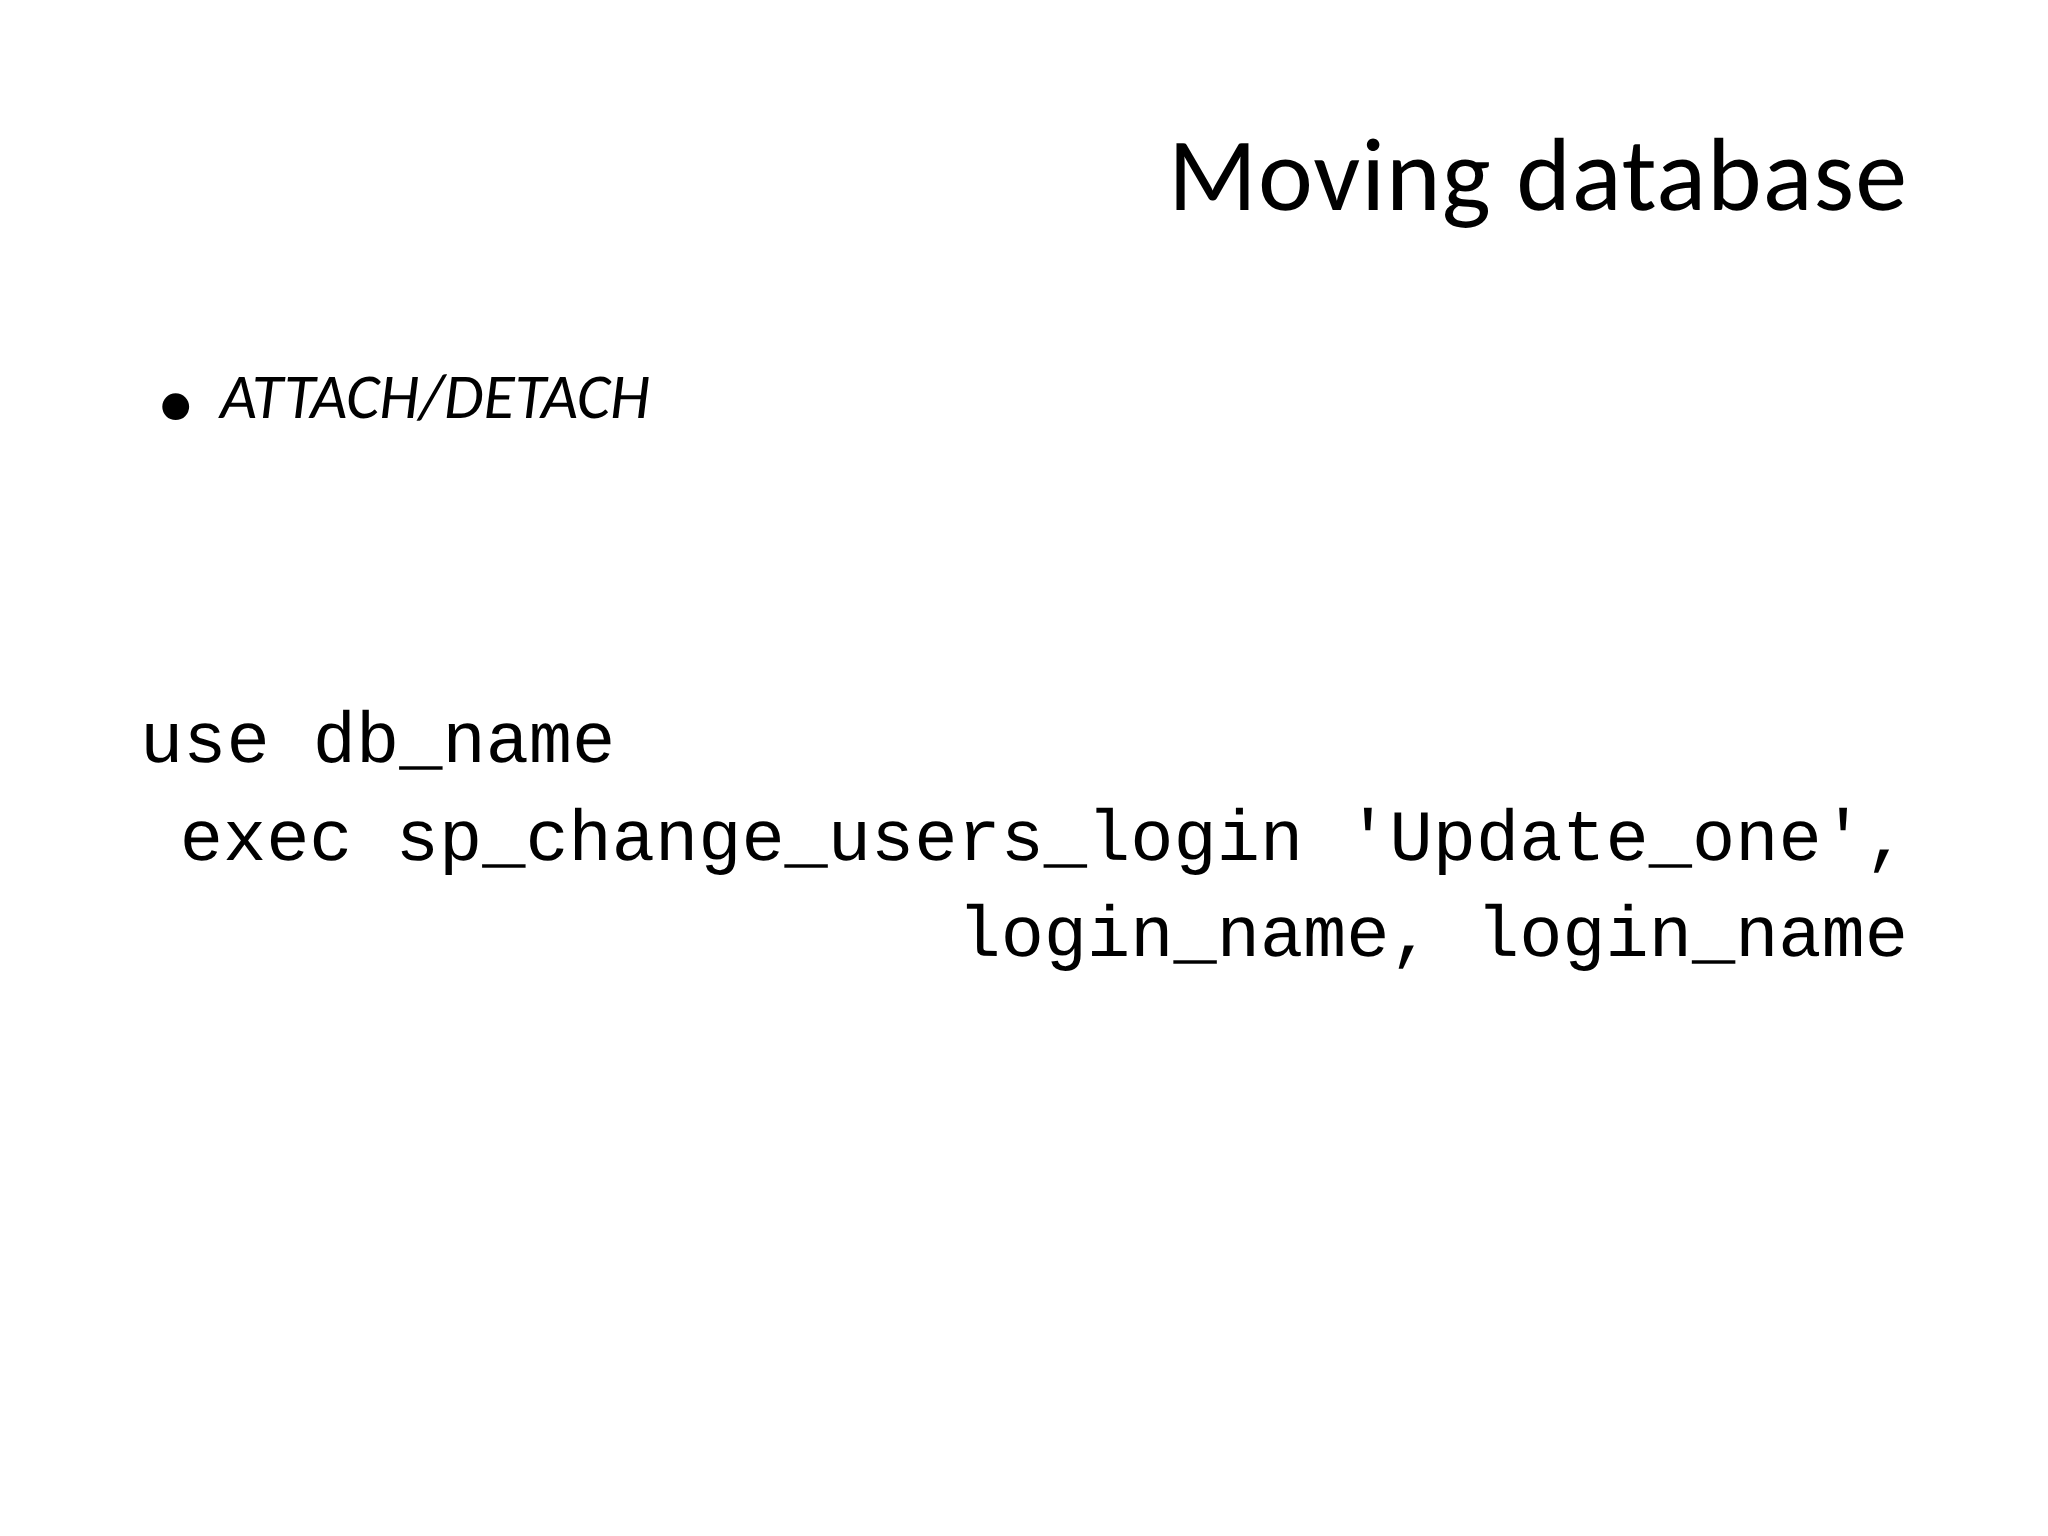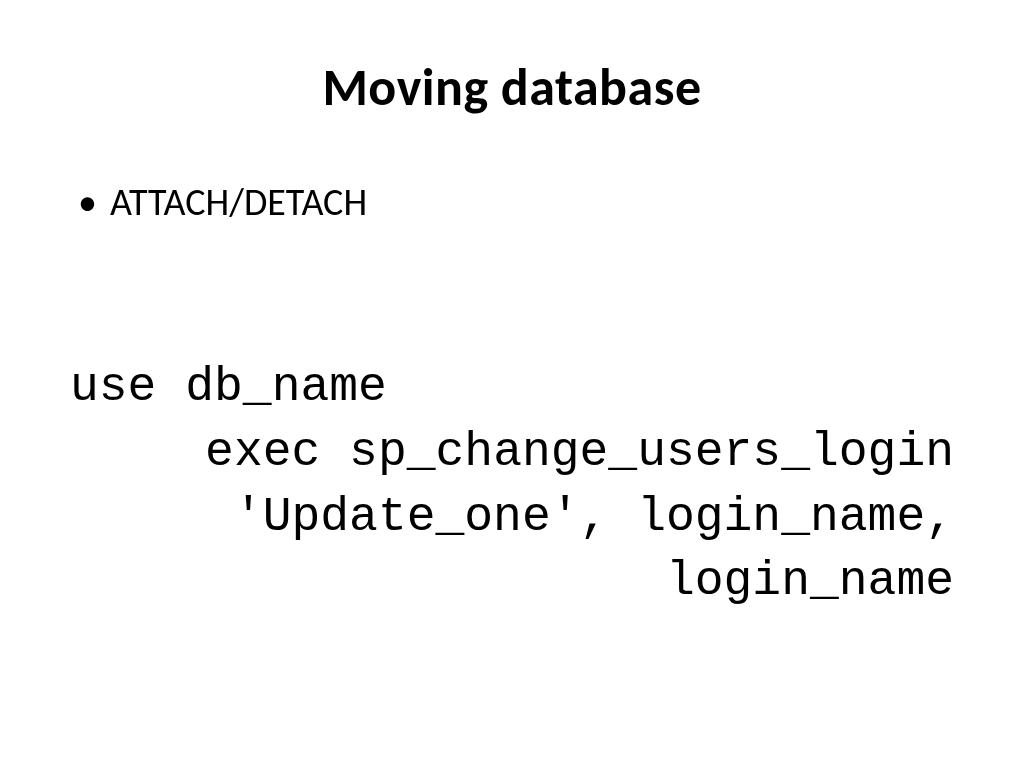--- a/index.html
+++ b/index.html
@@ -15,44 +15,45 @@
       color: #000000;
       overflow: hidden;
     }
     .slide {
       width: 100%;
       height: 100%;
       padding: 55px 70px 55px 70px;
     }
     .title {
       font-size: 52px;
-      font-weight: 700;
-      text-align: center;
+      font-weight: 400;
+      text-align: right;
       margin-bottom: 60px;
       letter-spacing: 0.5px;
     }
     .bullet-list {
       list-style: none;
       margin-bottom: 130px;
     }
     .bullet-item {
-      font-size: 38px;
+      font-size: 32px;
       font-weight: 400;
       position: relative;
       padding-left: 40px;
+      font-style: italic;
     }
     .bullet-item::before {
       content: "•";
       position: absolute;
       left: 8px;
       font-size: 38px;
     }
     .code-block {
       font-family: "Courier New", Courier, monospace;
-      font-size: 48px;
+      font-size: 36px;
       line-height: 1.35;
       font-weight: 400;
       padding-left: 0;
     }
     .code-line {
       display: block;
     }
     .code-line-wrapped {
       display: block;
       padding-left: 55px;

